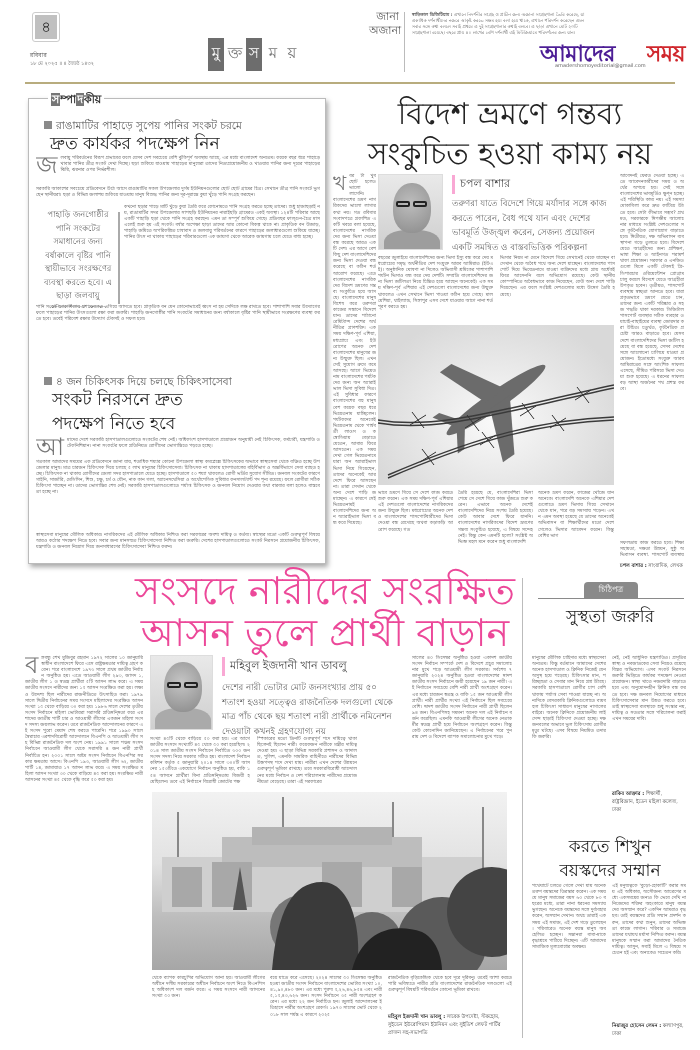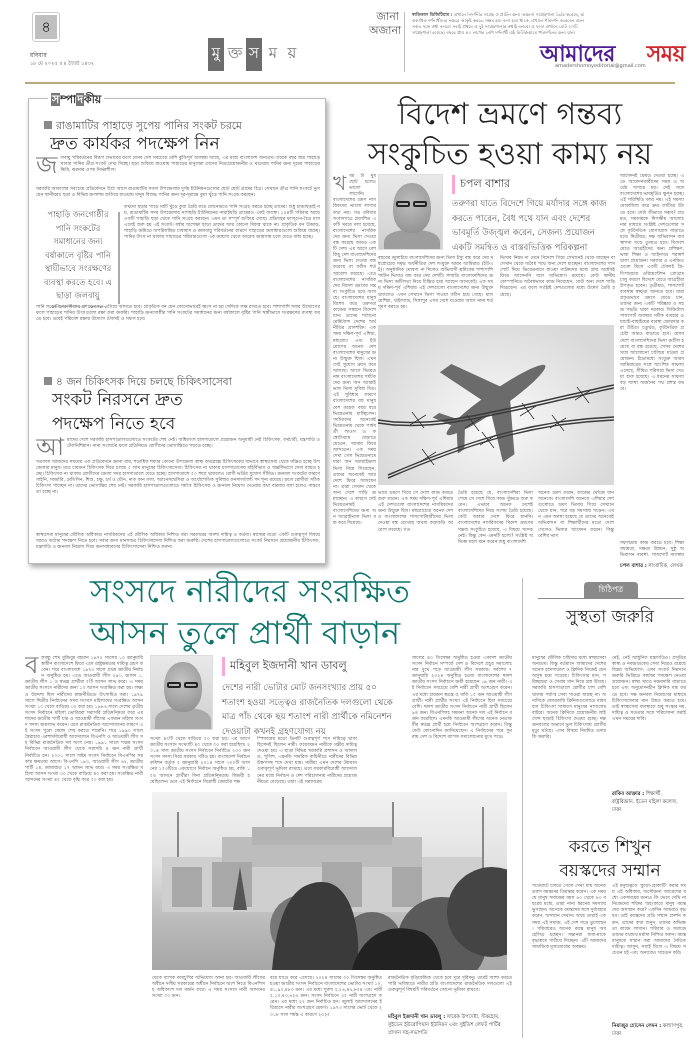--- a/index.html
+++ b/index.html
@@ -41,21 +41,21 @@
   .face { position: absolute; border-radius: 48% 48% 44% 44%; background: radial-gradient(circle at 45% 40%, #bdbdbd, #8a8a8a); }
   .glasses { position: absolute; height: 6px; border: 2px solid #222; border-radius: 2px; }
   .shirt { position: absolute; background: #9d9d9d; border-radius: 40% 40% 0 0; }
   .byline { font-size: 11px; color: #444; border-left: 3px solid #f9a8d4; padding-left: 5px; }
   .deck { font-size: 8.6px; line-height: 14.5px; color: #666; }
   .illus { left: 378px; top: 325px; width: 236px; height: 160px; background: radial-gradient(ellipse at 50% 60%, #fafafa, #d9d9d9 80%); overflow: hidden; }
   .author-note { font-size: 5px; color: #444; }
   .author-note b { color: #222; }
 
   
-  .title2 { left: 90px; top: 570px; width: 470px; font-size: 32px; line-height: 42px; color: #0f766e; }
+  .title2 { left: 90px; top: 570px; width: 470px; text-align: center; font-size: 38px; line-height: 42px; color: #ec4899; }
   .building { left: 152px; top: 792px; width: 355px; height: 178px; background: linear-gradient(180deg,#f2f2f2 0%,#e2e2e2 40%,#bdbdbd 70%,#a6a6a6 100%); overflow: hidden; }
 
   
   .sep-v { left: 522px; top: 578px; width: 1px; height: 460px; background: #bbb; }
   .chithi { left: 584px; top: 582px; width: 54px; height: 16px; background: #8a8a8a; border-radius: 4px 4px 0 0; color: #fff; font-size: 8px; text-align: center; line-height: 16px; }
   .chithi-rule { left: 538px; top: 598px; width: 146px; height: 1px; background: #8a8a8a; }
   .letter-title { text-align: center; font-size: 17px; line-height: 24px; color: #222; }
 </style>
 </head>
 <body>

